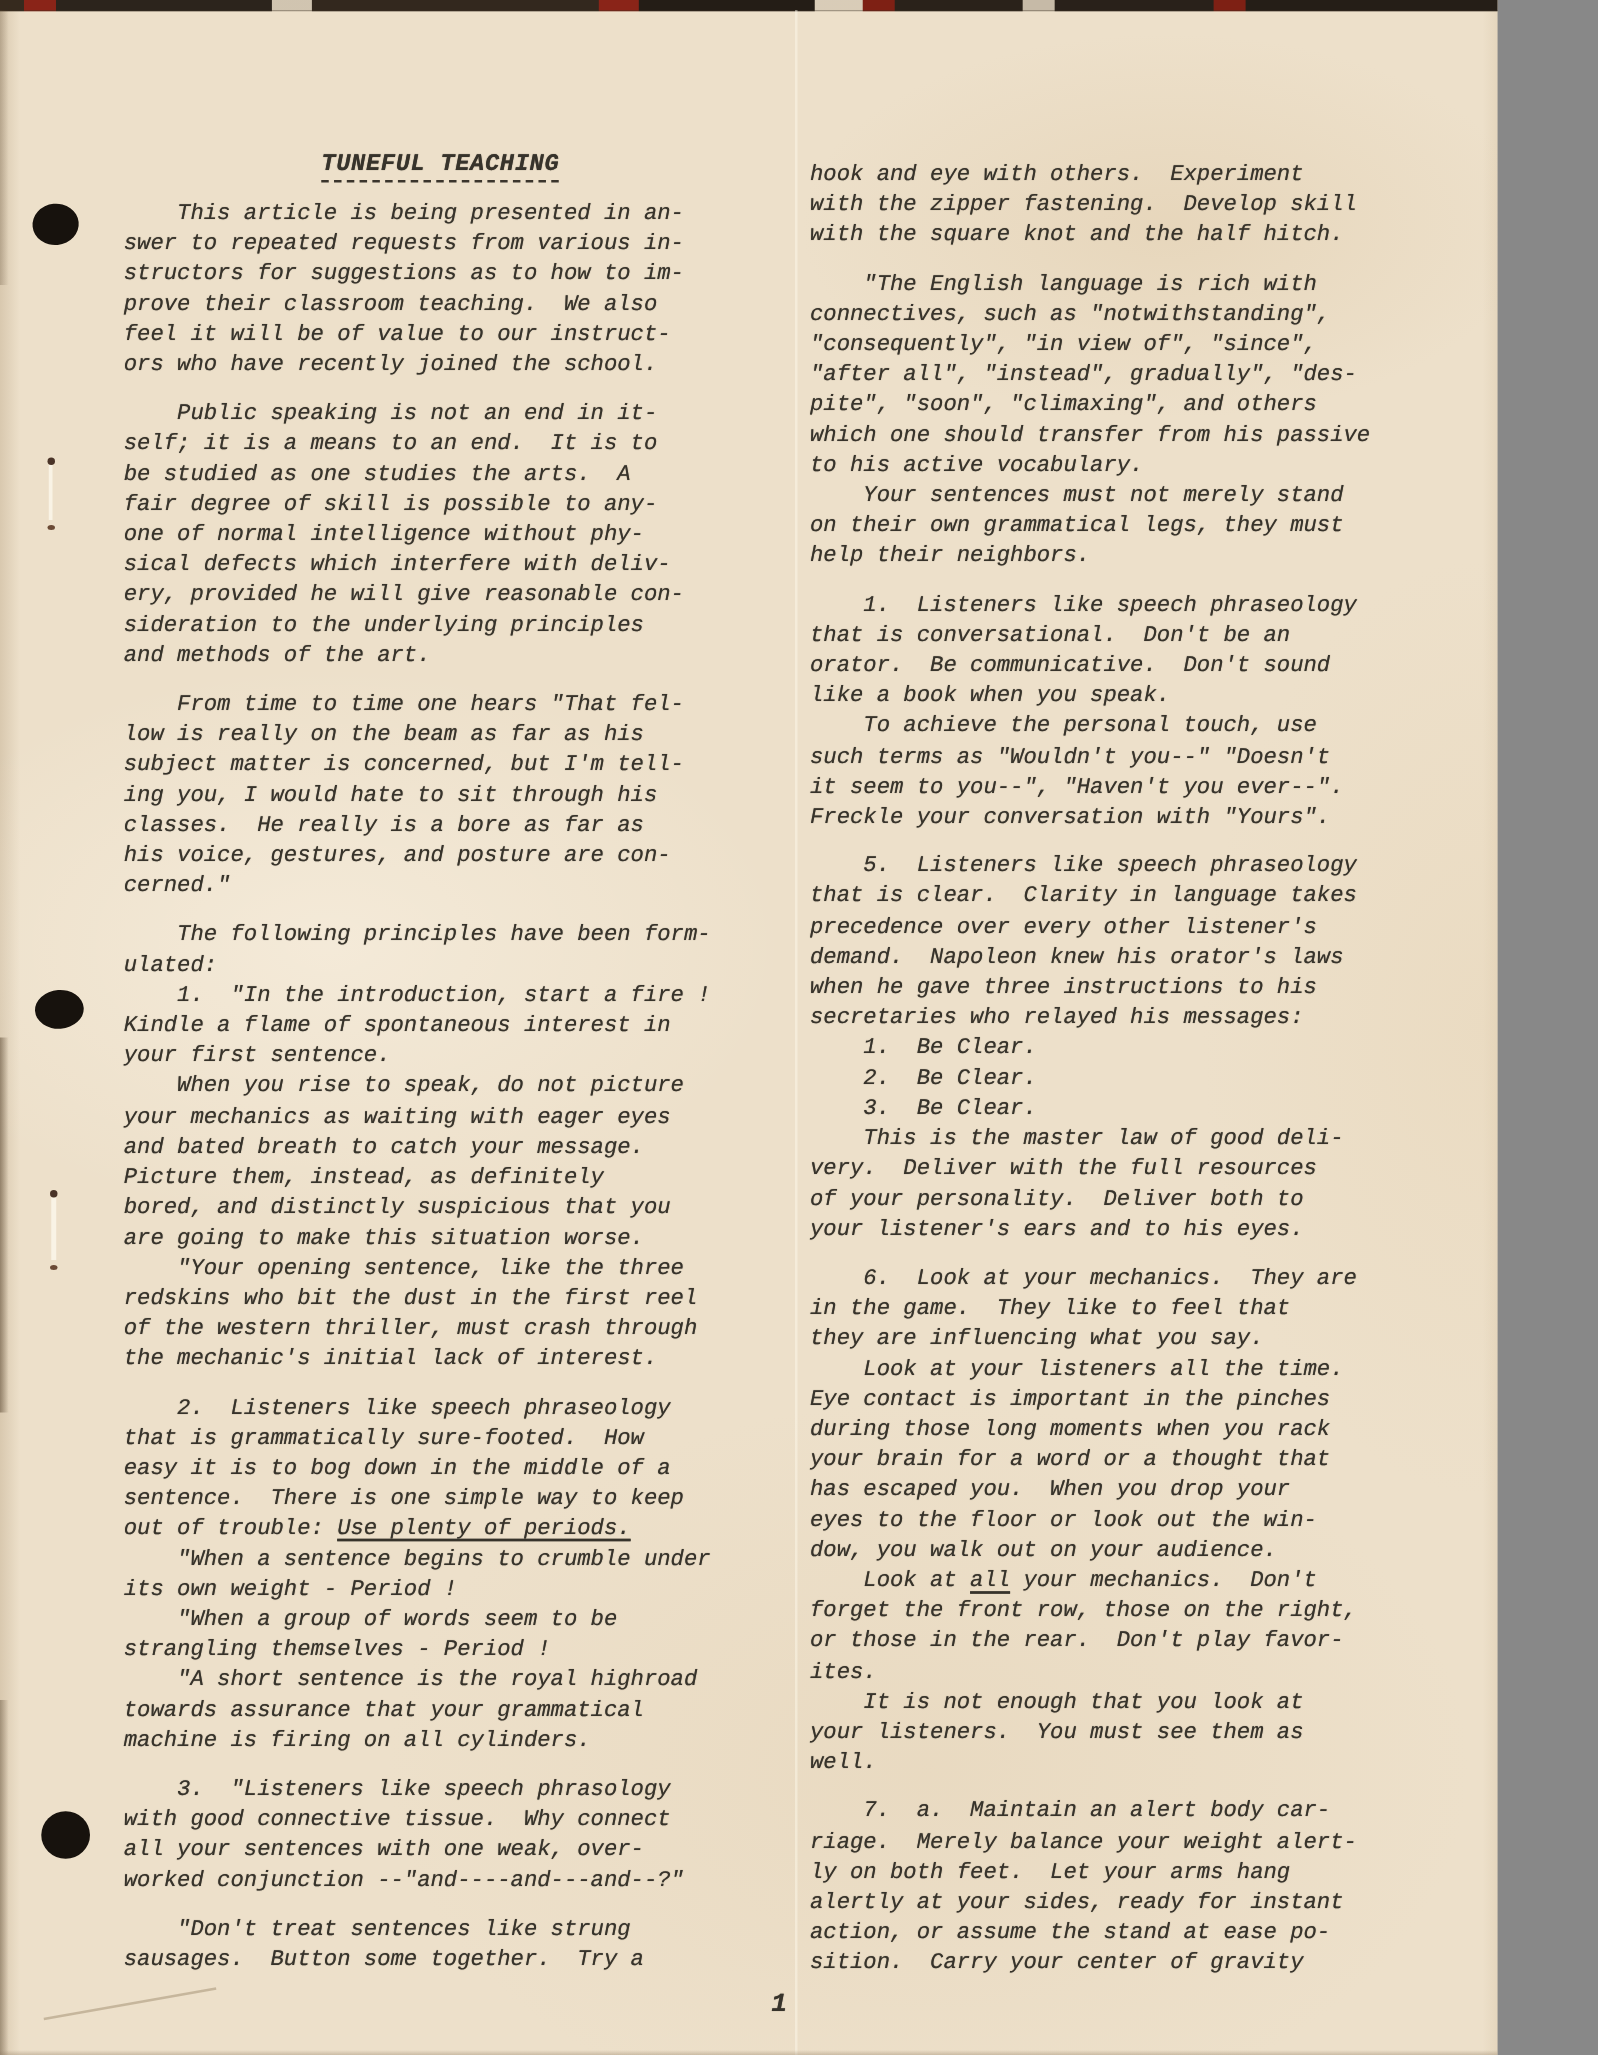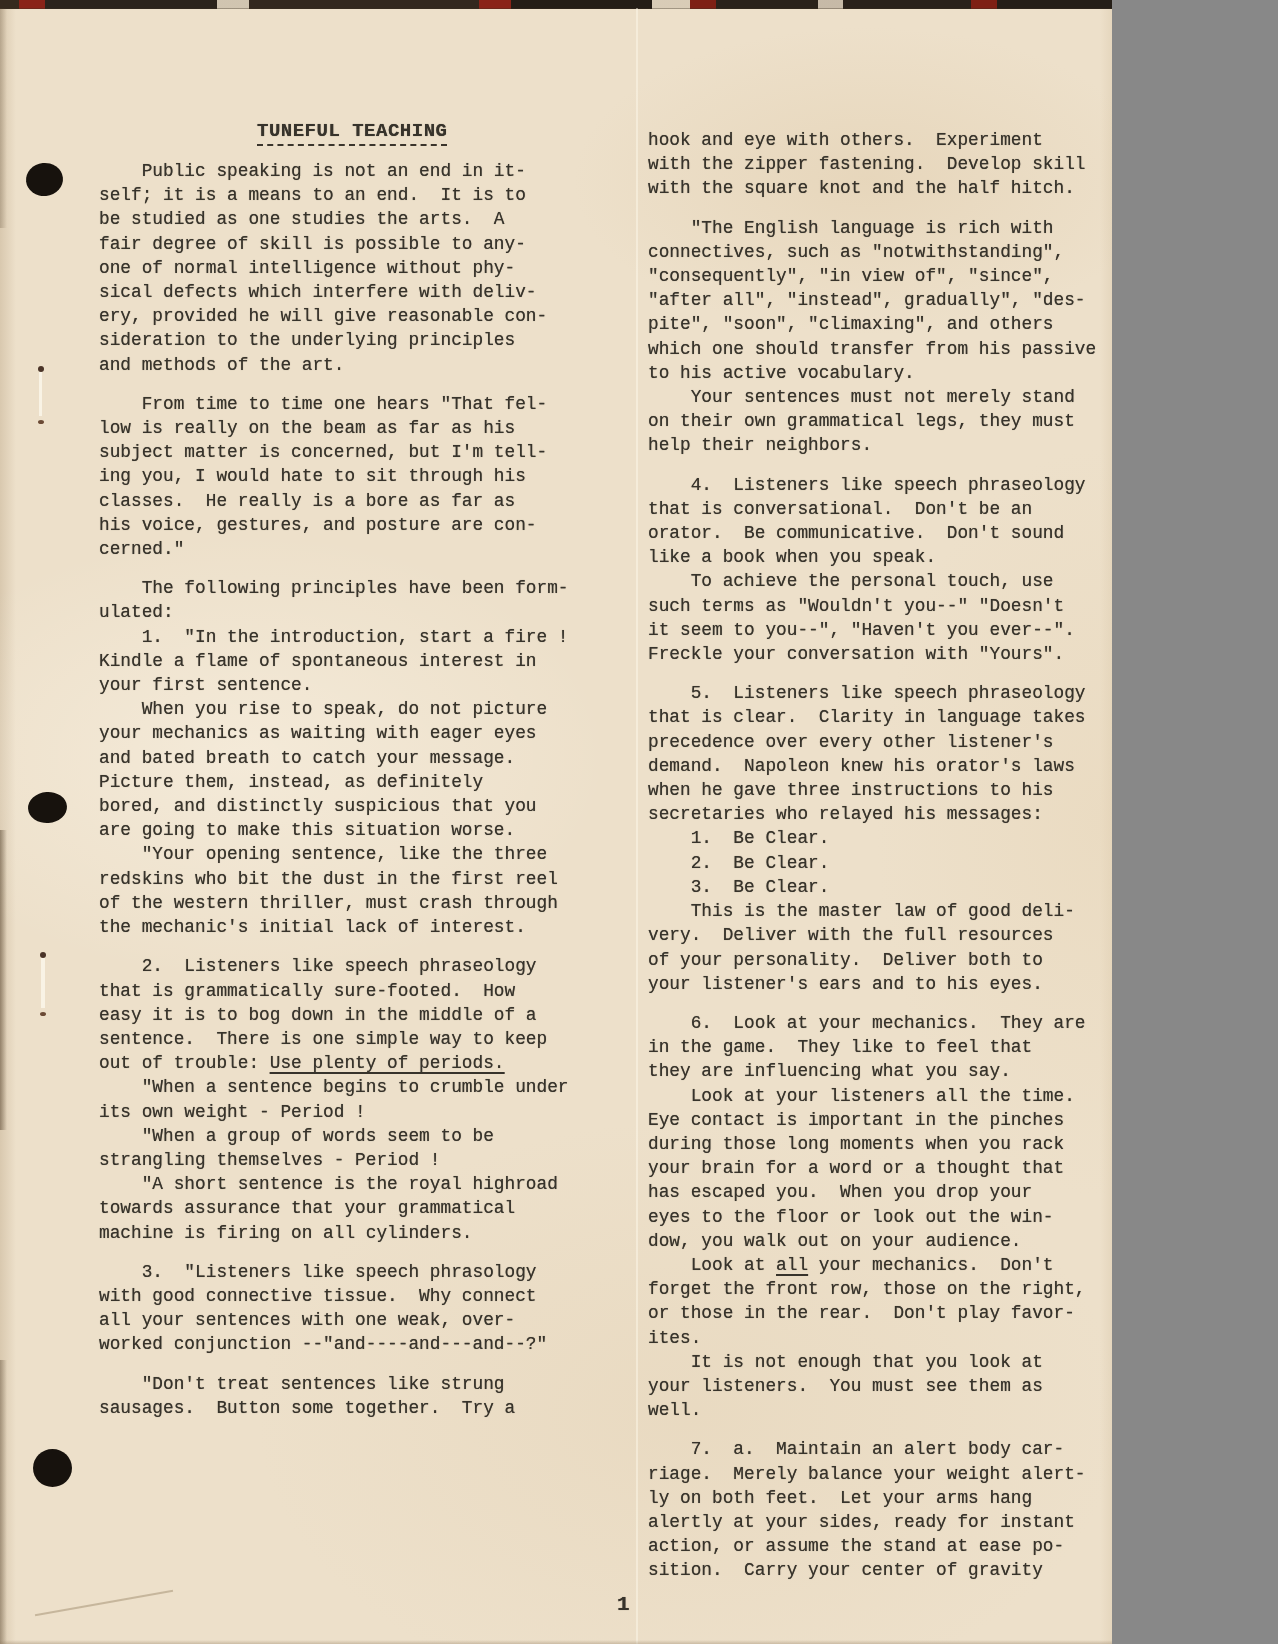--- a/index.html
+++ b/index.html
@@ -1,29 +1,30 @@
 <!DOCTYPE html>
 <html><head>
 <meta charset="utf-8">
 <style>
   html,body { margin:0; padding:0; background:#888; }
   .page {
     position:relative;
-    width:1112px; height:1644px;
+    width:1198px; height:1644px;
     overflow:hidden;
     background-color:#ede0ca;
     background-image:
       radial-gradient(ellipse 420px 220px at 78% 11%, rgba(219,196,160,0.35), transparent 70%),
       radial-gradient(ellipse 520px 320px at 22% 46%, rgba(255,249,238,0.40), transparent 70%),
       radial-gradient(ellipse 620px 420px at 62% 86%, rgba(222,202,170,0.28), transparent 70%),
       radial-gradient(ellipse 300px 500px at 99% 50%, rgba(230,212,182,0.40), transparent 75%),
       linear-gradient(90deg, rgba(170,146,112,0.30) 0px, rgba(170,146,112,0.0) 16px),
       linear-gradient(270deg, rgba(205,185,152,0.25) 0px, rgba(205,185,152,0.0) 12px);
     font-family:"Liberation Mono","DejaVu Sans Mono",monospace;
     color:#37332b;
+    font-style:italic;
   }
   .top-edge {
     position:absolute; left:0; top:0; width:1278px; height:8px;
     background:linear-gradient(90deg,
       #362a1e 0%, #362a1e 1.5%, #8a2418 1.5%, #8a2418 3.5%,
       #2c241c 3.5%, #2c241c 17%, rgba(44,36,28,0.15) 17%, rgba(44,36,28,0.15) 19.5%,
       #33281e 19.5%, #33281e 37.5%, #8a2418 37.5%, #8a2418 40%,
       #241d16 40%, #241d16 51%, rgba(36,29,22,0.10) 51%, rgba(36,29,22,0.10) 54%,
       #7e2014 54%, #7e2014 56%, #2a221a 56%, #2a221a 64%,
       rgba(42,34,26,0.2) 64%, rgba(42,34,26,0.2) 66%,
@@ -99,20 +100,26 @@
   <div class="hole hole-3"></div>
 
   <div class="scratch scratch-1"></div>
   <div class="scratch scratch-2"></div>
   <div class="crease-corner"></div>
   <div class="bottom-edge"></div>
 
   <div class="col col-left">
     <h1 class="title">TUNEFUL TEACHING</h1>
     <div>
+        <div class="block">    This article is being presented in an-
+swer to repeated requests from various in-
+structors for suggestions as to how to im-
+prove their classroom teaching.  We also
+feel it will be of value to our instruct-
+ors who have recently joined the school.</div>
         <div class="block">    Public speaking is not an end in it-
 self; it is a means to an end.  It is to
 be studied as one studies the arts.  A
 fair degree of skill is possible to any-
 one of normal intelligence without phy-
 sical defects which interfere with deliv-
 ery, provided he will give reasonable con-
 sideration to the underlying principles
 and methods of the art.</div>
         <div class="block">    From time to time one hears "That fel-
@@ -166,21 +173,21 @@
         <div class="block">    "The English language is rich with
 connectives, such as "notwithstanding",
 "consequently", "in view of", "since",
 "after all", "instead", gradually", "des-
 pite", "soon", "climaxing", and others
 which one should transfer from his passive
 to his active vocabulary.
     Your sentences must not merely stand
 on their own grammatical legs, they must
 help their neighbors.</div>
-        <div class="block">    4.  Listeners like speech phraseology
+        <div class="block">    1.  Listeners like speech phraseology
 that is conversational.  Don't be an
 orator.  Be communicative.  Don't sound
 like a book when you speak.
     To achieve the personal touch, use
 such terms as "Wouldn't you--" "Doesn't
 it seem to you--", "Haven't you ever--".
 Freckle your conversation with "Yours".</div>
         <div class="block">    5.  Listeners like speech phraseology
 that is clear.  Clarity in language takes
 precedence over every other listener's

